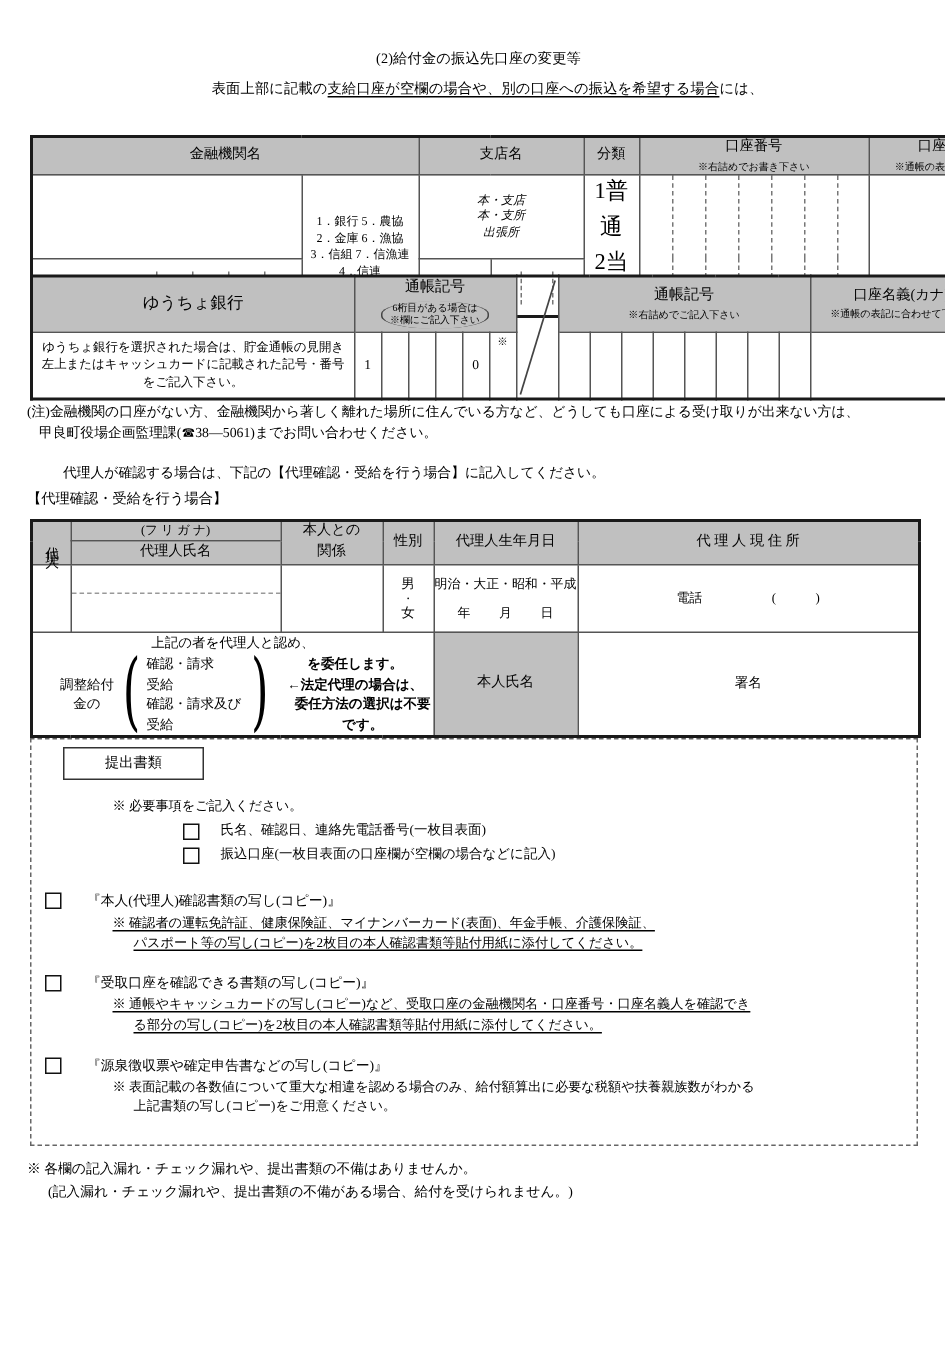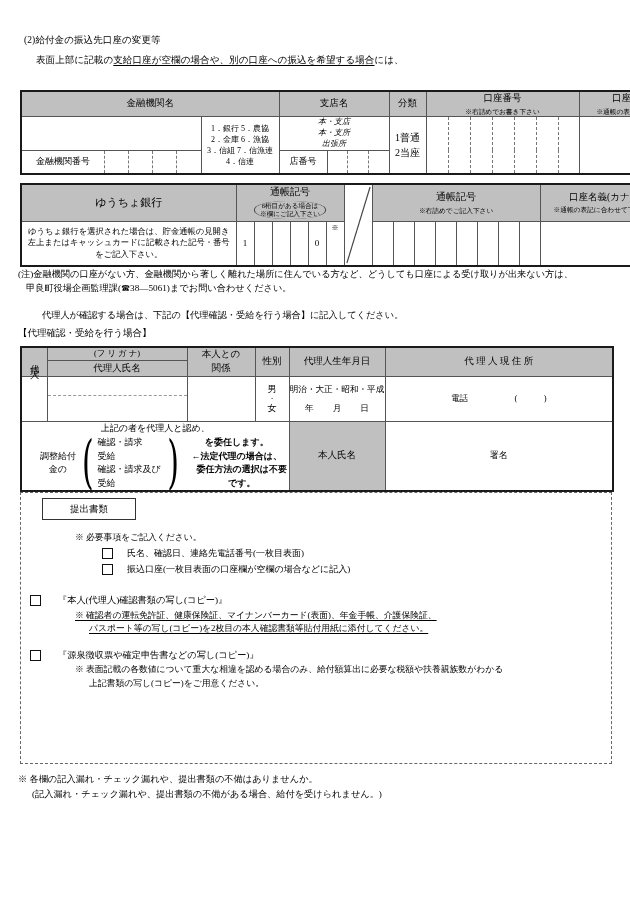--- a/index.html
+++ b/index.html
@@ -25,20 +25,21 @@
     padding: 0;
     box-sizing: border-box;
   }
 
   
   .intro {
     position: absolute;
     left: 24px;
     top: 34px;
     width: 590px;
+    text-align: center;
   }
   .intro-title {
     font-size: 9.5px;
     letter-spacing: .1px;
     margin-bottom: 6px;
   }
   .intro-line {
     font-size: 9.5px;
     margin-left: 12px;
     margin-bottom: 3px;
@@ -98,21 +99,21 @@
     line-height: 1.4;
   }
   .branch-kinds {
     text-align: right;
     padding-right: 4px;
     font-size: 8px;
     line-height: 1.35;
     font-style: italic;
   }
   .kind-col {
-    font-size: 10px;
+    font-size: 15px;
     line-height: 1.55;
     text-align: left;
     padding-left: 4px;
     margin-left: 10px;
   }
 
   
   .yucho-wrap {
     position: absolute;
     left: 20px;
@@ -299,22 +300,23 @@
   .chk-note {
     margin-left: 45px;
     font-size: 8.8px;
     line-height: 1.5;
     margin-top: 1px;
   }
   .chk-note .cont { margin-left: 14px; display: block; }
   .sub-chks { margin-left: 72px; margin-top: 3px; }
   .sub-chk-row {
     display: flex;
-    align-items: flex-start;
+    align-items: flex-end;
     margin-bottom: 3px;
+    margin-left: 20px;
   }
   .sub-chk-label {
     margin-left: 14px;
     font-size: 9px;
   }
 
   
   .footer-note {
     position: absolute;
     left: 18px;
@@ -601,20 +603,30 @@
       <div class="chk-row">
         <span class="chk"></span>
         <span class="chk-title">『本人(代理人)確認書類の写し(コピー)』</span>
       </div>
       <div class="chk-note">
         <span class="u">※ 確認者の運転免許証、健康保険証、マイナンバーカード(表面)、年金手帳、介護保険証、</span>
         <span class="cont u">パスポート等の写し(コピー)を2枚目の本人確認書類等貼付用紙に添付してください。</span>
       </div>
     </div>
 
+    <div class="chk-item" style="margin-top:14px">
+      <div class="chk-row">
+        <span class="chk"></span>
+        <span class="chk-title">『受取口座を確認できる書類の写し(コピー)』</span>
+      </div>
+      <div class="chk-note">
+        <span class="u">※ 通帳やキャッシュカードの写し(コピー)など、受取口座の金融機関名・口座番号・口座名義人を確認でき</span>
+        <span class="cont u">る部分の写し(コピー)を2枚目の本人確認書類等貼付用紙に添付してください。</span>
+      </div>
+    </div>
 
     <div class="chk-item" style="margin-top:14px">
       <div class="chk-row">
         <span class="chk"></span>
         <span class="chk-title">『源泉徴収票や確定申告書などの写し(コピー)』</span>
       </div>
       <div class="chk-note">
         <span>※ 表面記載の各数値について重大な相違を認める場合のみ、給付額算出に必要な税額や扶養親族数がわかる</span>
         <span class="cont">上記書類の写し(コピー)をご用意ください。</span>
       </div>

